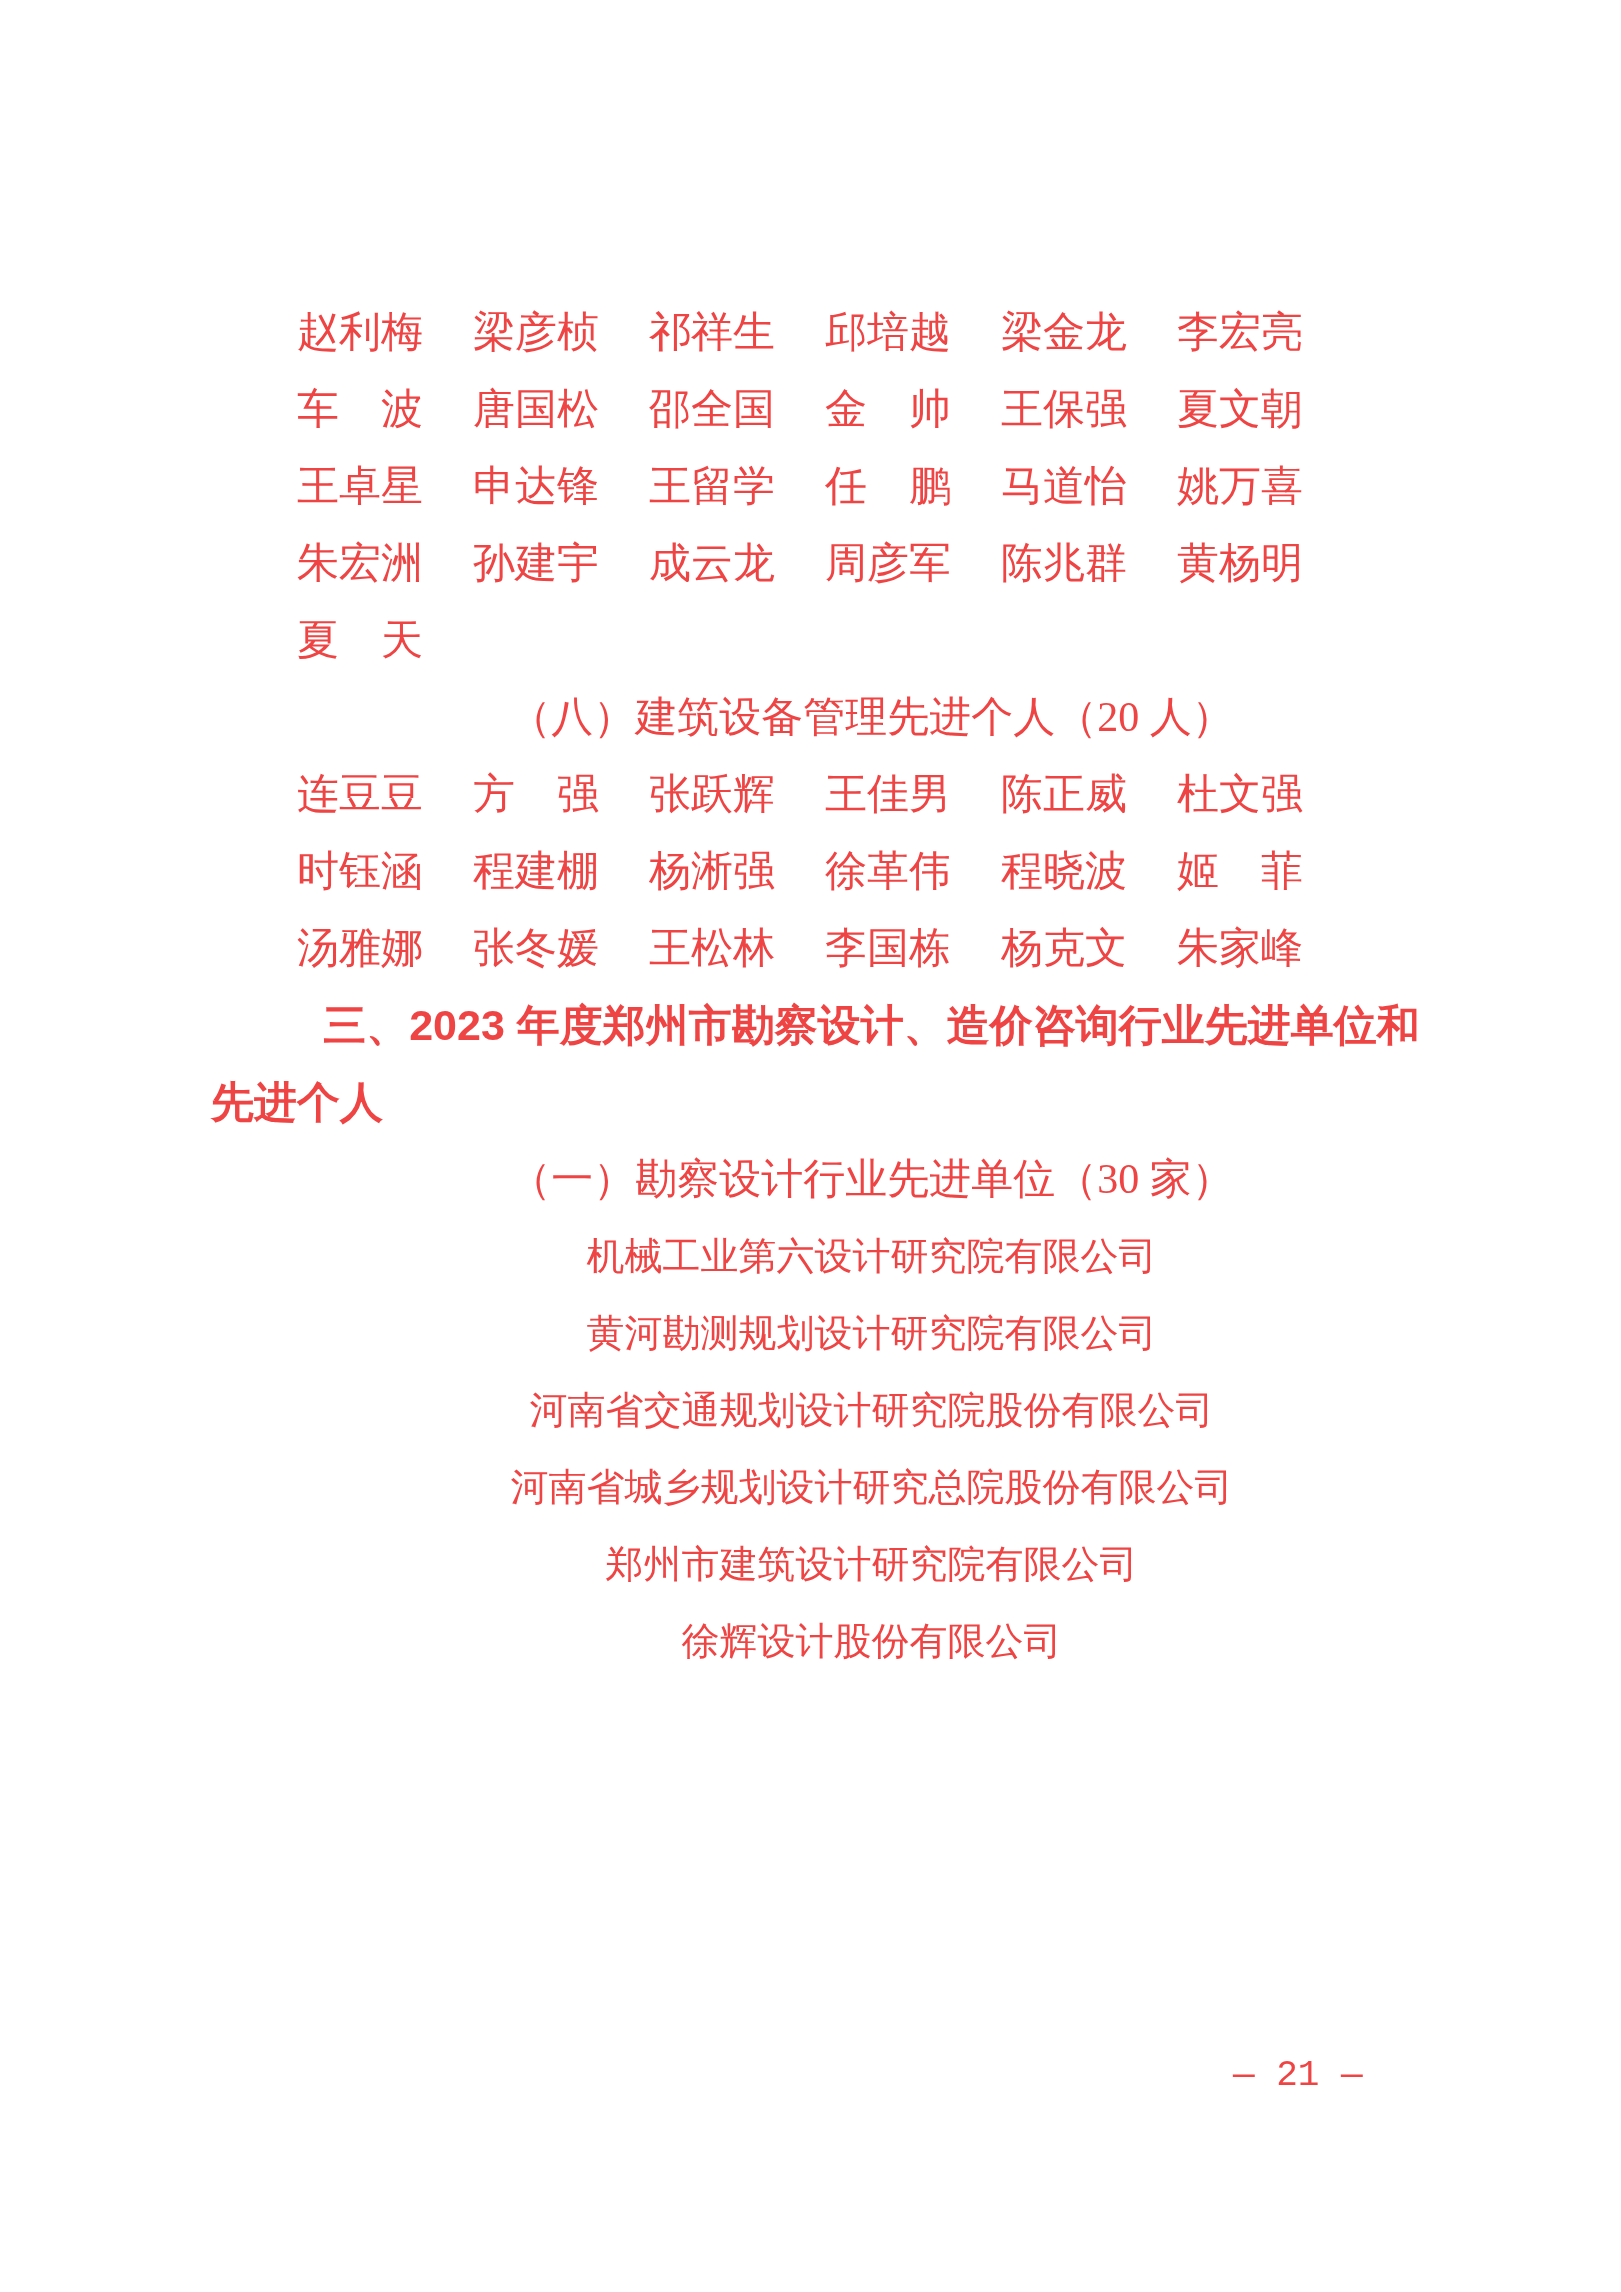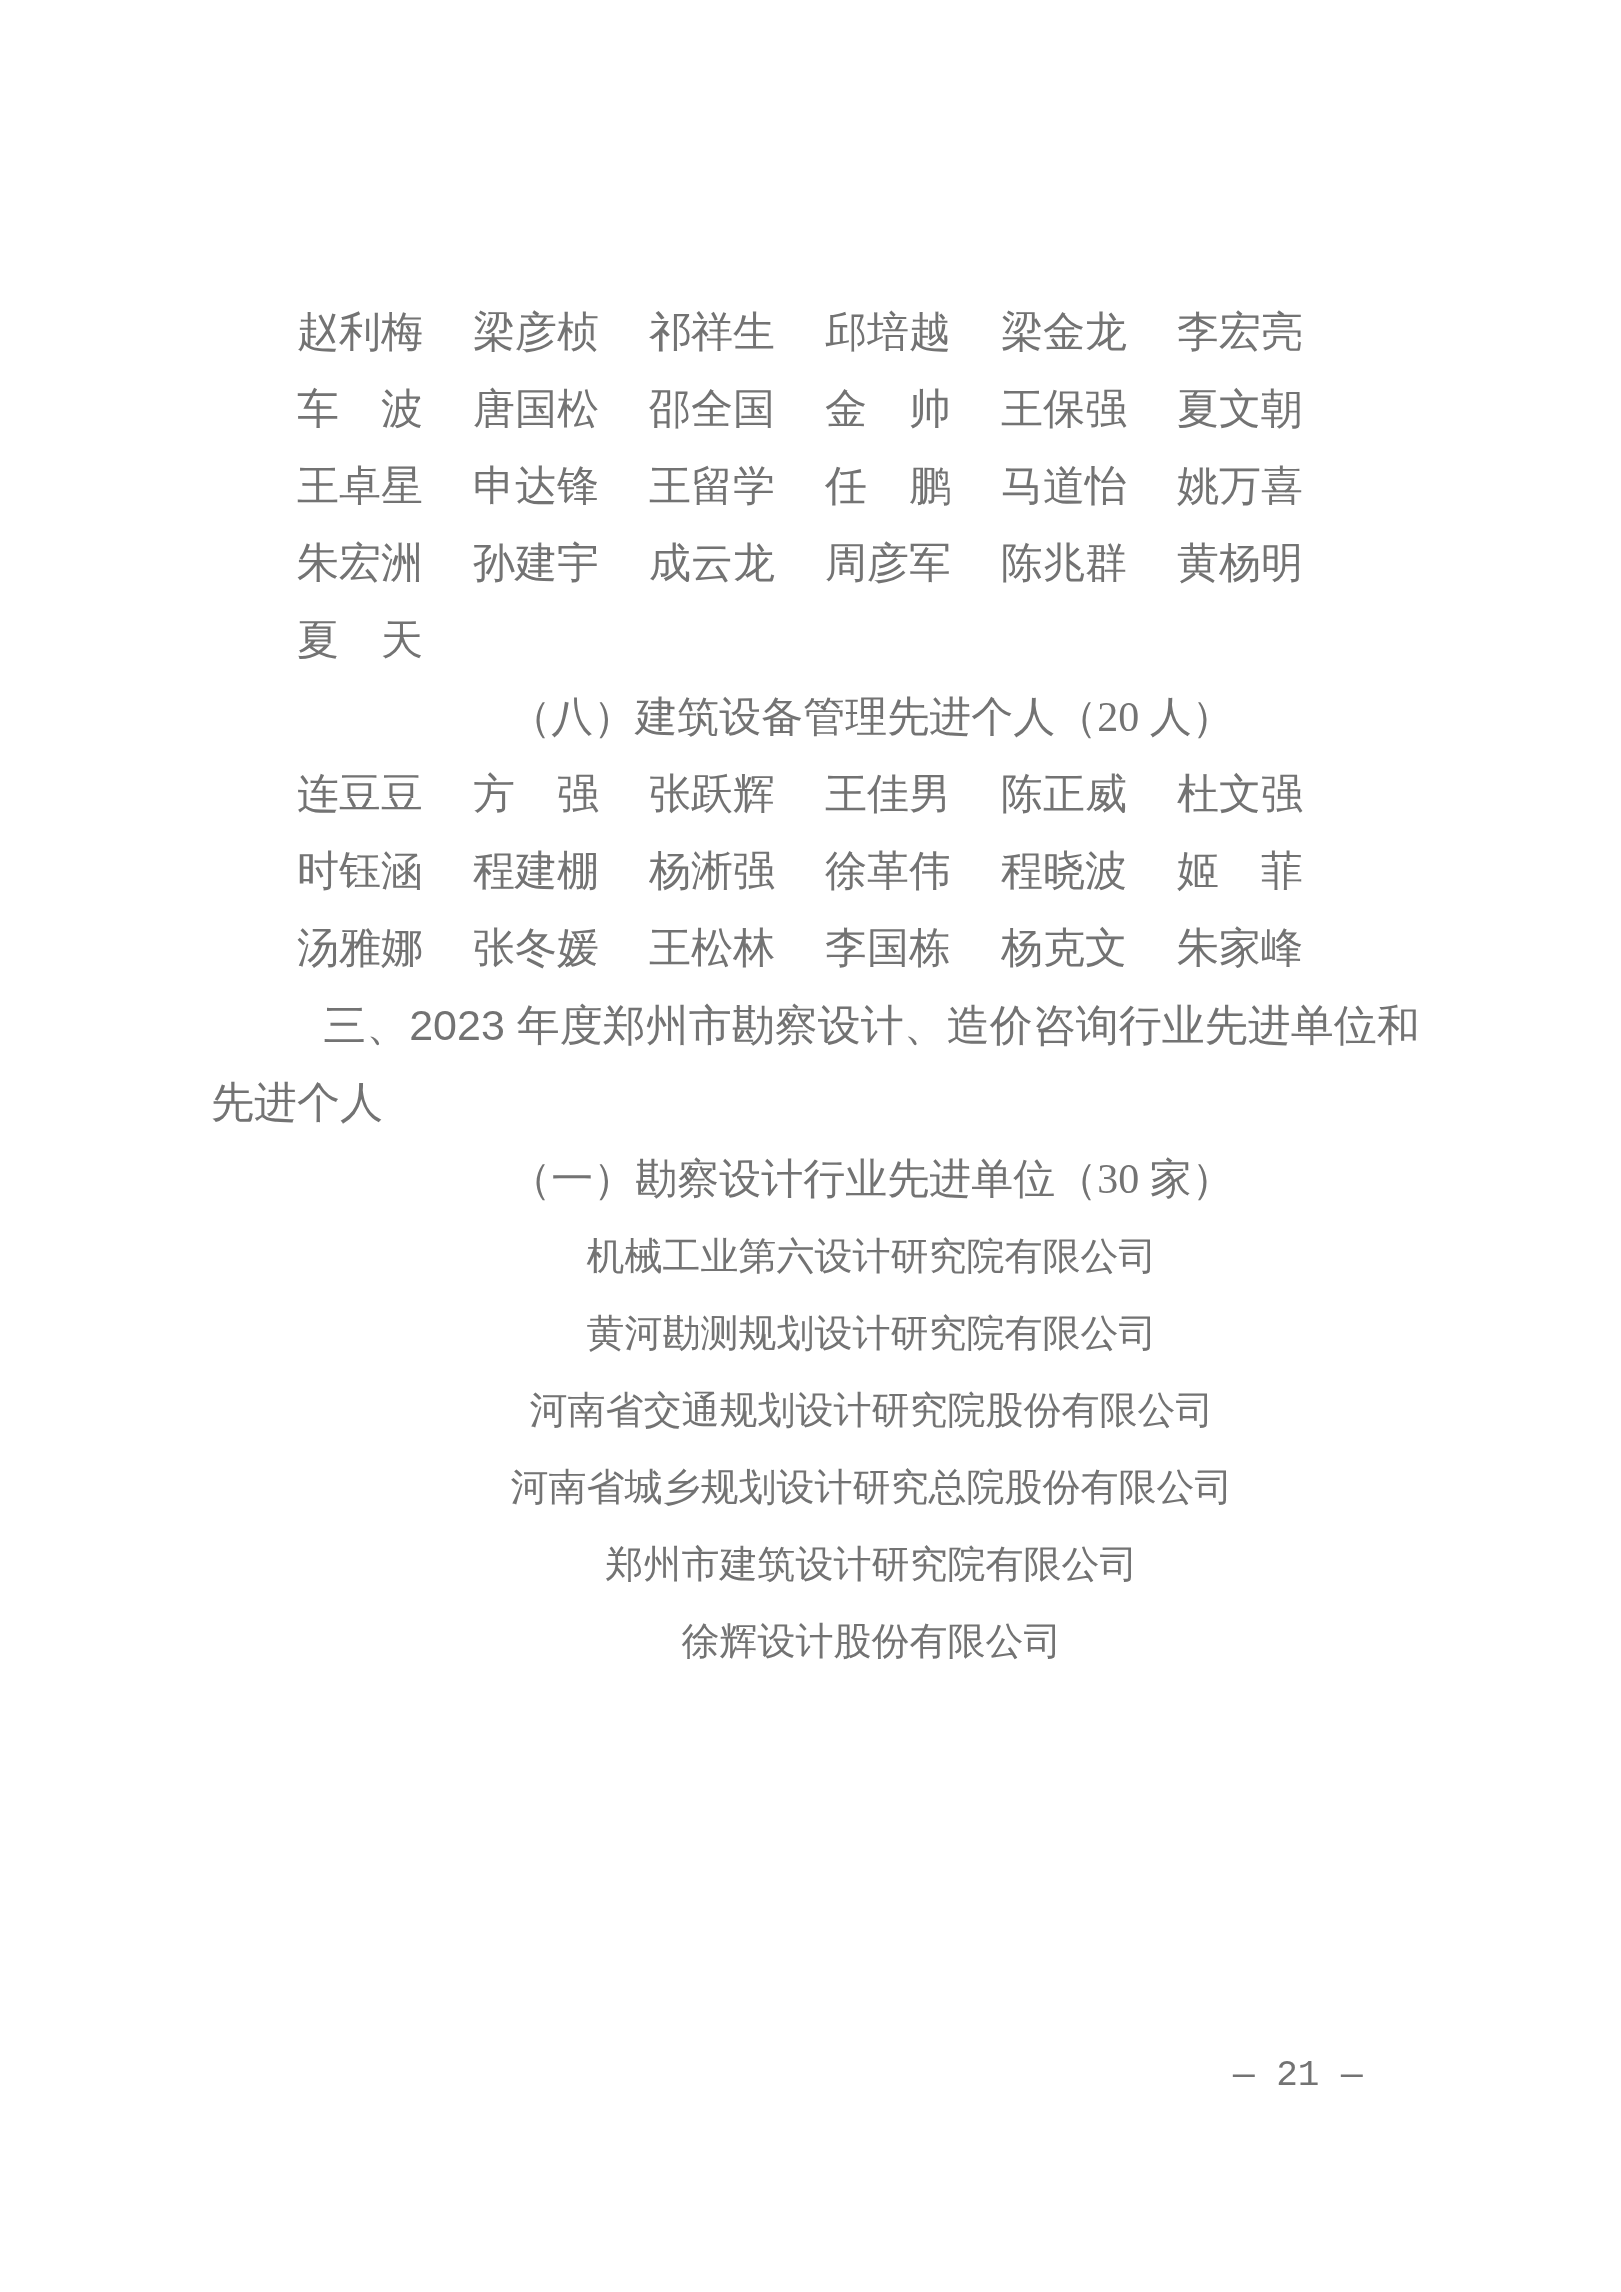--- a/index.html
+++ b/index.html
@@ -1,21 +1,21 @@
 <!DOCTYPE html>
 <html><head>
 <meta charset="utf-8">
 <style>
   html,body { margin:0; padding:0; background:#888; }
   .page {
     position:relative;
     width:1621px; height:2293px;
     margin:0 auto;
     background:#ffffff;
-    color:#737373;
+    color:#ef4444;
     font-family:"Liberation Serif","DejaVu Serif",serif;
     overflow:hidden;
   }
   .content {
     position:absolute;
     left:211px; top:294px;
     width:1235px;
   }
   .line {
     height:77px; line-height:77px;
@@ -36,21 +36,21 @@
     font-size:42px;
     line-height:77px;
     white-space:pre;
     flex:0 0 auto;
   }
   .kai-heading {
     font-size:42px;
   }
   .bh {
     font-family:"Liberation Sans","DejaVu Sans",sans-serif;
-    font-weight:normal;
+    font-weight:bold;
     font-size:43px;
   }
   .page-number {
     position:absolute;
     left:1233px; top:2052px;
     font-size:36px;
     line-height:47px;
     white-space:pre;
     font-family:Liberation Mono, monospace;
   }

